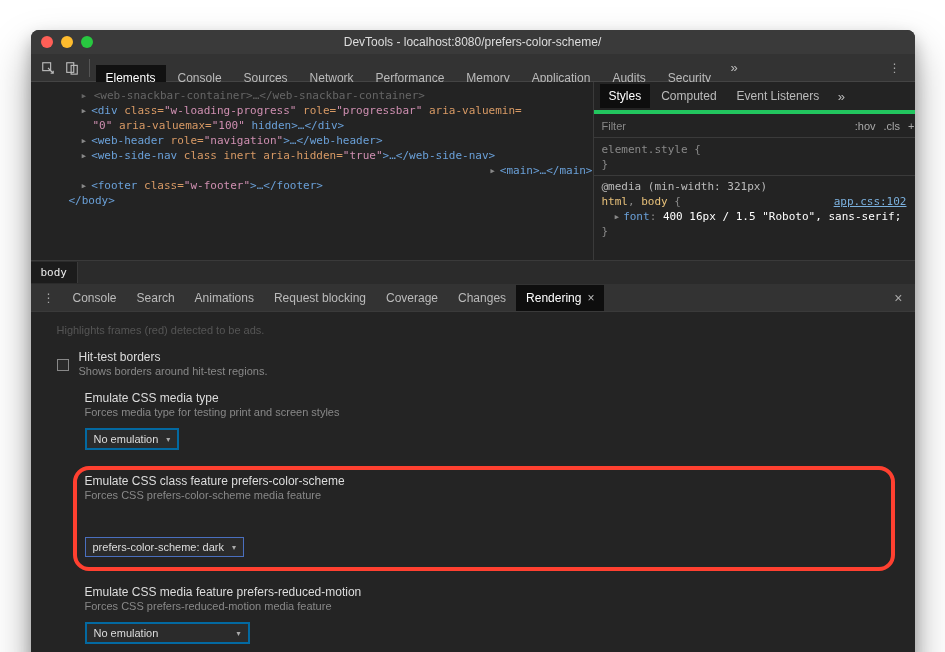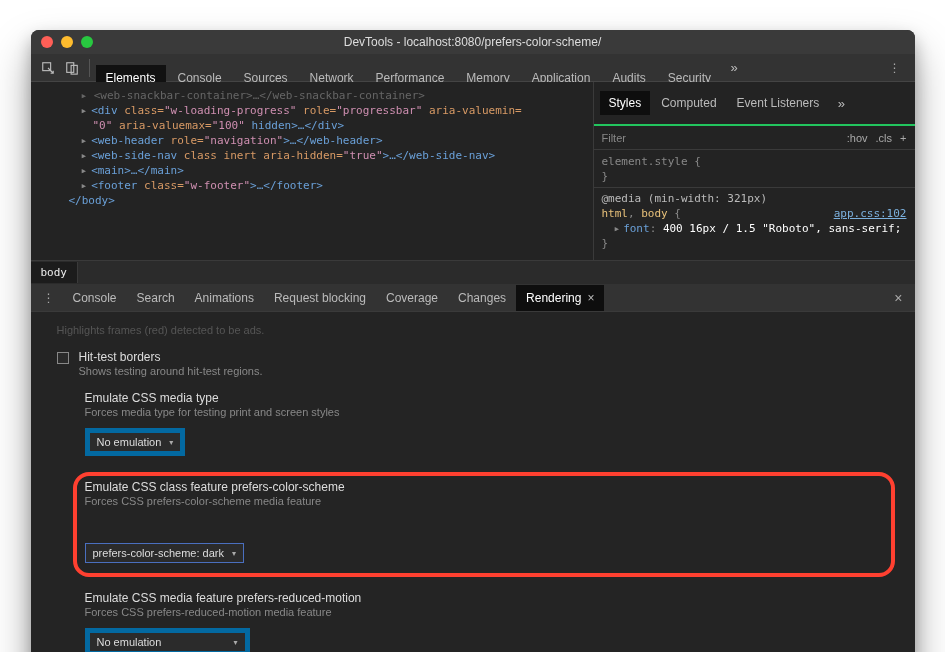--- a/index.html
+++ b/index.html
@@ -23,27 +23,27 @@
 .split { display: flex; height: 178px; }
 .dom-pane { flex: 1; background: #232323; font-family: Menlo, Consolas, monospace; font-size: 11px; line-height: 15px; padding: 6px 0 6px 14px; overflow: hidden; color: #aaa; }
 .dom-pane .line { white-space: pre; }
 .dim { color: #666; }
 .tag { color: #6aa0d8; }
 .attr { color: #d89a65; }
 .str { color: #cf8fb1; }
 .tri::before { content: "▸"; color: #888; margin-right: 4px; }
 
 .styles-pane { width: 322px; background: #232323; border-left: 1px solid #3a3a3a; display: flex; flex-direction: column; }
-.styles-tabs { height: 44px; display: flex; align-items: center; padding: 0 6px; gap: 2px; border-bottom: 2px solid #22c55e; }
+.styles-tabs { height: 32px; display: flex; align-items: center; padding: 0 6px; gap: 2px; border-bottom: 4px solid #22c55e; }
 .styles-tab { padding: 5px 9px; color: #bbb; cursor: pointer; white-space: nowrap; }
 .styles-tab.active { background: #0e0e0e; color: #fff; }
 .filter-row { display: flex; align-items: center; height: 24px; border-bottom: 1px solid #3a3a3a; }
 .filter-input { flex: 1; background: transparent; border: none; color: #ccc; padding: 0 8px; font-size: 11px; outline: none; }
 .filter-input::placeholder { color: #888; }
-.filter-btns { display: flex; gap: 8px; padding-right: 8px; color: #aaa; font-size: 11px; }
+.filter-btns { display: flex; gap: 8px; color: #aaa; font-size: 11px; }
 .filter-btns span { cursor: pointer; }
 .styles-body { padding: 4px 8px; font-family: Menlo, Consolas, monospace; font-size: 11px; line-height: 15px; color: #ccc; }
 .rule-sep { border-top: 1px solid #3a3a3a; margin: 3px -8px; }
 .sel { color: #e8c17a; }
 .prop { color: #6aa0d8; }
 .propval { color: #fff; }
 .lnk { color: #7bb0dd; text-decoration: underline; float: right; }
 .atr { color: #bbb; }
 .grey { color: #888; }
 .tri2::before { content: "▸"; color: #888; margin-right: 3px; }
@@ -55,25 +55,25 @@
 .drawer { background: #242424; }
 .drawer-tabs { height: 28px; background: #333; display: flex; align-items: center; border-bottom: 1px solid #3a3a3a; padding: 0 4px; }
 .drawer-tab { padding: 6px 10px; color: #bbb; cursor: pointer; white-space: nowrap; }
 .drawer-tab.active { background: #0e0e0e; color: #fff; position: relative; }
 .drawer-tab.active .x { margin-left: 6px; color: #bbb; }
 .drawer-close { padding: 0 8px; color: #aaa; cursor: pointer; font-size: 14px; }
 .drawer-body { padding: 0 20px 26px 54px; }
 .truncated { color: #555; font-size: 11px; font-family: -apple-system, Arial, sans-serif; padding: 12px 0 0 0; margin-left: -28px; }
 
 .opt-row { margin-top: 14px; }
-.chk-row { display: flex; align-items: flex-start; gap: 10px; margin-top: 14px; margin-left: -28px; }
+.chk-row { display: flex; align-items: center; gap: 10px; margin-top: 14px; margin-left: -28px; }
 .chk { width: 12px; height: 12px; border: 1px solid #888; margin-top: 2px; background: #2a2a2a; cursor: pointer; }
 .opt-title { color: #ddd; font-size: 12px; }
 .opt-sub { color: #888; font-size: 11px; margin-top: 1px; }
-.select { margin-top: 10px; display: inline-flex; align-items: center; border: 5px solid #0369a1; background: #2b2b2b; padding: 3px 7px; font-size: 11px; color: #ddd; cursor: pointer; gap: 8px; }
+.select { margin-top: 10px; display: inline-flex; align-items: center; border: 2px solid #0369a1; background: #2b2b2b; padding: 3px 7px; font-size: 11px; color: #ddd; cursor: pointer; gap: 8px; }
 .select.wider { min-width: 165px; justify-content: space-between; }
 .select.blue { border: 1px solid #4a6fbf; margin-top: 36px; }
 .chev { font-size: 8px; color: #aaa; }
 
 .highlight-wrap { position: relative; margin-top: 16px; margin-left: -12px; padding: 8px 12px 14px; }
 .highlight-border { position: absolute; inset: 0; border: 4px solid #ff4030; border-radius: 16px; pointer-events: none; }
 .highlight-wrap .opt-row { margin-top: 0; margin-left: 0; }
 </style>
 </head>
 <body>
@@ -117,21 +117,21 @@
     <span class="kebab">⋮</span>
   </div>
 
   <div class="split">
     <div class="dom-pane">
       <div class="line dim" style="padding-left:36px;"><span>▸</span> <span>&lt;web-snackbar-container&gt;…&lt;/web-snackbar-container&gt;</span></div>
       <div class="line" style="padding-left:36px;"><span class="tri"></span><span class="tag">&lt;div </span><span class="attr">class=</span><span class="str">"w-loading-progress"</span><span class="attr"> role=</span><span class="str">"progressbar"</span><span class="attr"> aria-valuemin=</span></div>
       <div class="line" style="padding-left:48px;"><span class="str">"0"</span><span class="attr"> aria-valuemax=</span><span class="str">"100"</span><span class="tag"> hidden&gt;…&lt;/div&gt;</span></div>
       <div class="line" style="padding-left:36px;"><span class="tri"></span><span class="tag">&lt;web-header </span><span class="attr">role=</span><span class="str">"navigation"</span><span class="tag">&gt;…&lt;/web-header&gt;</span></div>
       <div class="line" style="padding-left:36px;"><span class="tri"></span><span class="tag">&lt;web-side-nav </span><span class="attr">class inert aria-hidden=</span><span class="str">"true"</span><span class="tag">&gt;…&lt;/web-side-nav&gt;</span></div>
-      <div class="line" style="padding-left:36px;"><span class="tri"></span><span class="tag">&lt;main&gt;…&lt;/main&gt;</span></div>
+      <div class="line" style="padding-left:36px;text-align:right;"><span class="tri"></span><span class="tag">&lt;main&gt;…&lt;/main&gt;</span></div>
       <div class="line" style="padding-left:36px;"><span class="tri"></span><span class="tag">&lt;footer </span><span class="attr">class=</span><span class="str">"w-footer"</span><span class="tag">&gt;…&lt;/footer&gt;</span></div>
       <div class="line" style="padding-left:24px;"><span class="tag">&lt;/body&gt;</span></div>
     </div>
 
     <div class="styles-pane">
       <div class="styles-tabs">
         <div class="styles-tab active">Styles</div>
         <div class="styles-tab">Computed</div>
         <div class="styles-tab">Event Listeners</div>
         <span class="icon-btn" style="font-size:13px;">»</span>
@@ -174,21 +174,21 @@
       <span class="drawer-close">×</span>
     </div>
 
     <div class="drawer-body">
       <div class="truncated">Highlights frames (red) detected to be ads.</div>
 
       <div class="chk-row">
         <div class="chk"></div>
         <div>
           <div class="opt-title">Hit-test borders</div>
-          <div class="opt-sub">Shows testing around hit-test regions.</div>
+          <div class="opt-sub">Shows borders around hit-test regions.</div>
         </div>
       </div>
 
       <div class="opt-row">
         <div class="opt-title">Emulate CSS media type</div>
         <div class="opt-sub">Forces media type for testing print and screen styles</div>
         <div class="select">
           <span>No emulation</span>
           <span class="chev">▾</span>
         </div>

